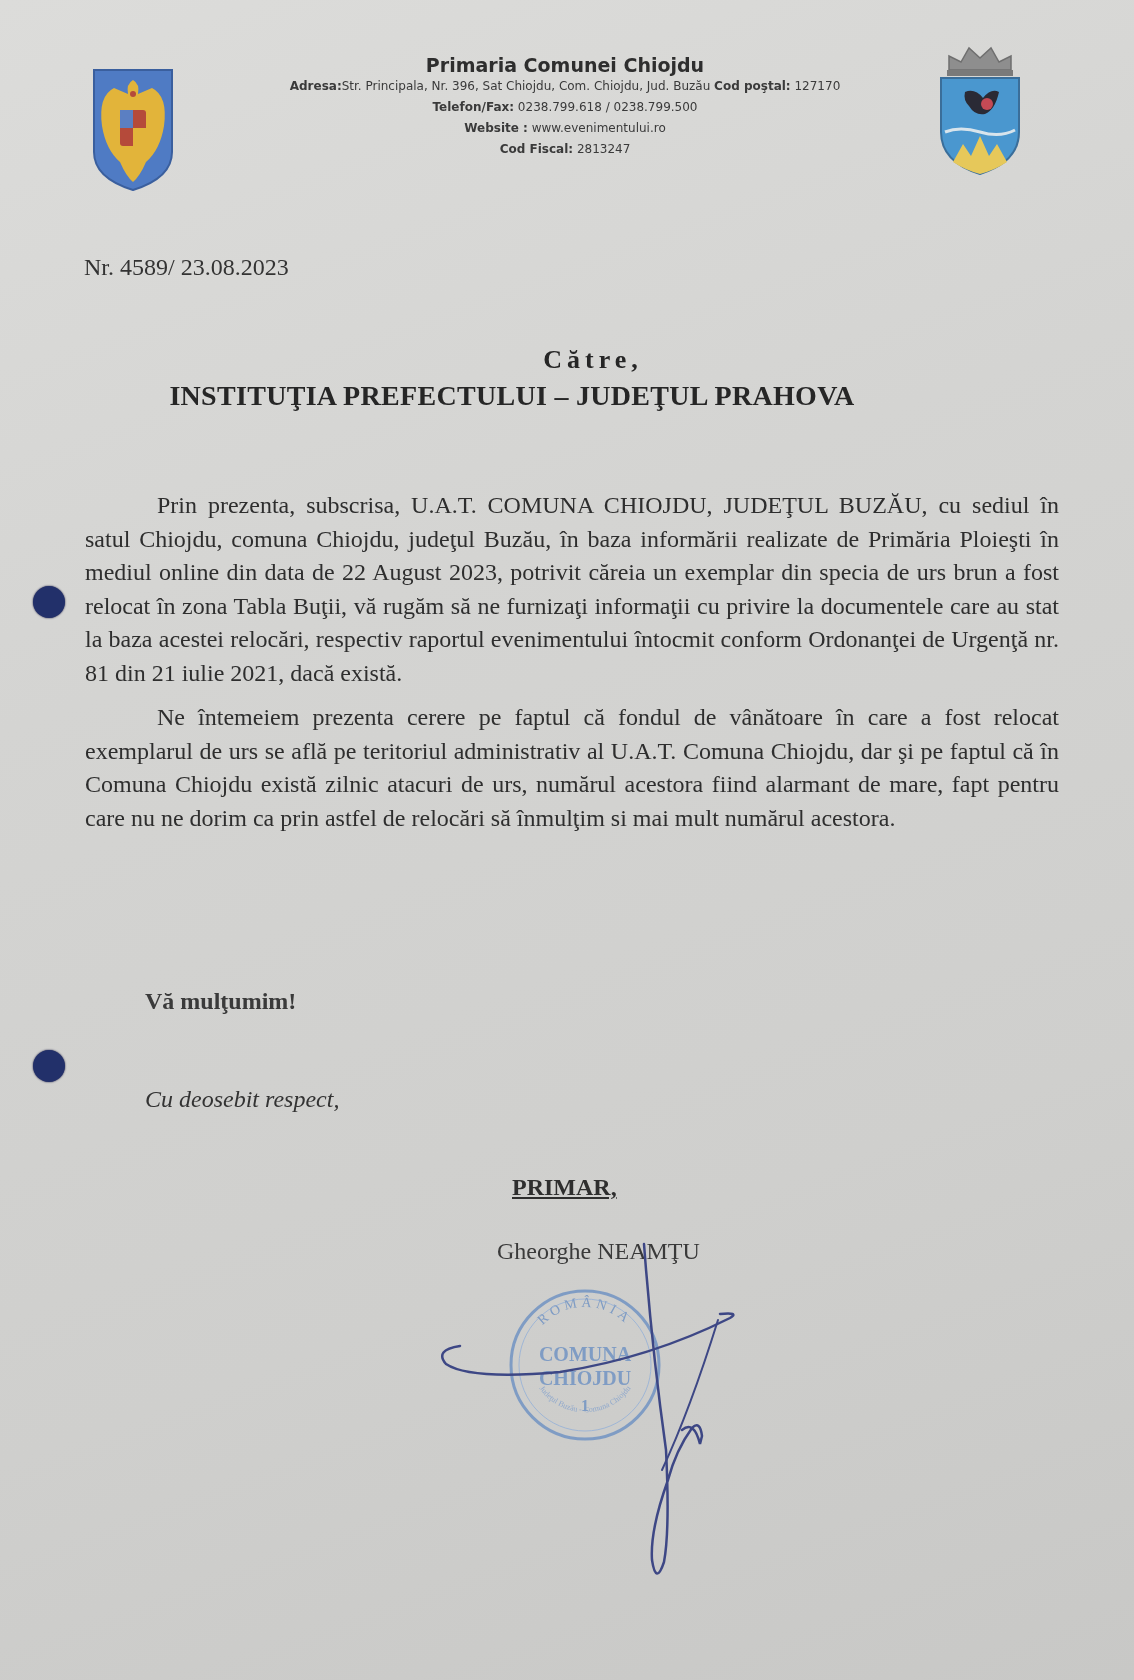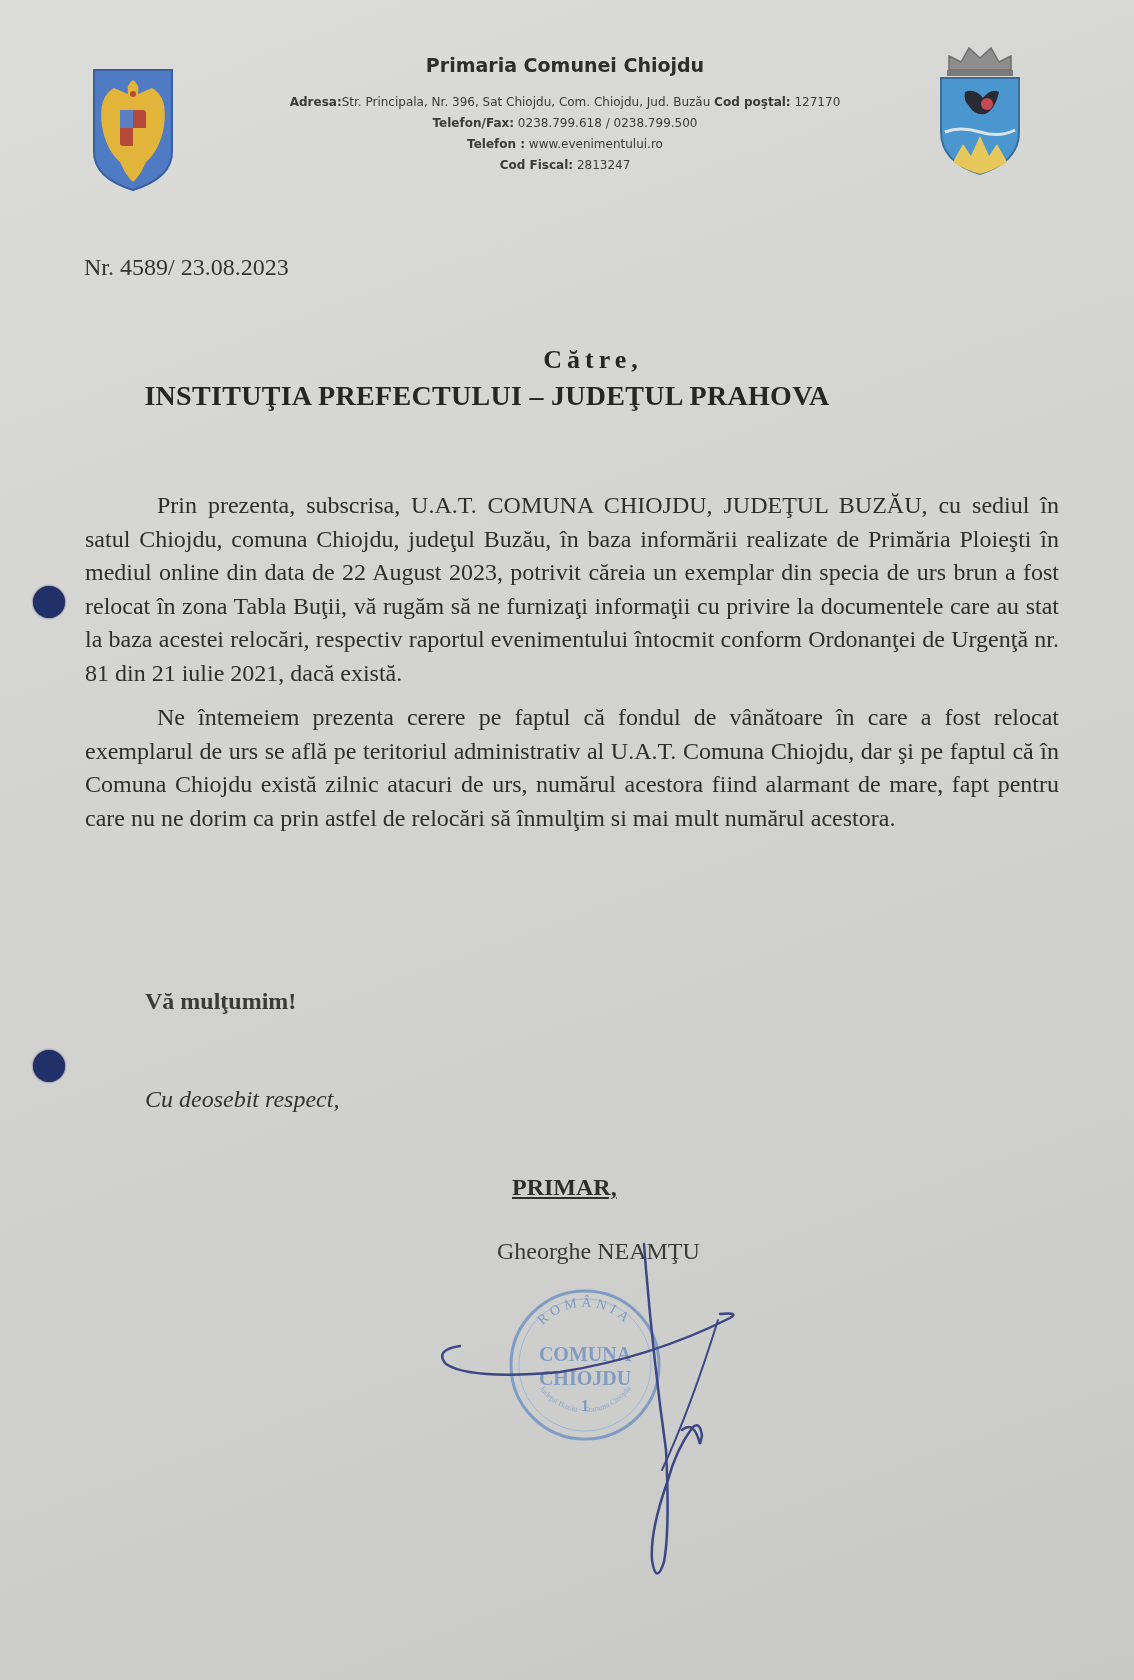--- a/index.html
+++ b/index.html
@@ -16,36 +16,37 @@
   }
   
   .crest-left { position: absolute; left: 90px; top: 66px; width: 86px; height: 128px; }
   .crest-right { position: absolute; left: 935px; top: 40px; width: 90px; height: 140px; }
   .letterhead {
     position: absolute; left: 230px; top: 54px; width: 670px;
     text-align: center;
     font-family: "DejaVu Sans", sans-serif;
     color: #3a3a3a;
   }
-  .lh-title { font-size: 19px; font-weight: bold; margin-bottom: 16px; color: #2e2e2e; }
+  .lh-title { font-size: 19px; font-weight: bold; margin-bottom: 0; color: #2e2e2e; }
   .lh-line { font-size: 12px; line-height: 21px; white-space: nowrap; }
   .lh-line b { font-weight: bold; }
 
   .ref {
     position: absolute; left: 84px; top: 254px;
     font-size: 24px; color: #333; text-align: right;
   }
   .to-label {
     position: absolute; left: 0; width: 1134px; top: 345px;
     text-align: center; font-size: 26px; font-weight: bold; letter-spacing: 5px; color: #262626; padding-left: 26px;
   }
   .to-name {
     position: absolute; left: 0; width: 974px; top: 380px;
     text-align: center; font-size: 28px; font-weight: bold; color: #262626;
     letter-spacing: 0.3px;
+    padding-left: 25px;
   }
   .body-text {
     position: absolute; left: 74px; top: 478px; width: 996px;
     font-size: 24px; line-height: 33.5px; text-align: justify; color: #2e2e2e;
   }
   .body-text p { margin: 11px; text-indent: 72px; }
 
   .thanks { position: absolute; left: 145px; top: 988px; font-size: 24px; font-weight: bold; color: #3a3a3a; }
   .regards { position: absolute; left: 145px; top: 1086px; font-size: 24px; font-style: italic; color: #333; }
   .title-mayor { position: absolute; left: 512px; top: 1174px; font-size: 24px; font-weight: bold; color: #2e2e2e; text-decoration: underline; }
@@ -78,21 +79,21 @@
     <div class="lh-line">
       <b>Adresa:</b><span>Str. Principala, Nr. 396, Sat Chiojdu, Com. Chiojdu, Jud. Buzău</span>
       <b>Cod poştal:</b>
       <span>127170</span>
     </div>
     <div class="lh-line">
       <b>Telefon/Fax:</b>
       <span>0238.799.618 / 0238.799.500</span>
     </div>
     <div class="lh-line">
-      <b>Telefon :</b>
+      <b>Website :</b>
       <span>www.evenimentului.ro</span>
     </div>
     <div class="lh-line">
       <b>Cod Fiscal:</b>
       <span>2813247</span>
     </div>
   </div>
 
   <svg class="crest-right" viewBox="0 0 90 140">
     <path d="M14 30 L14 16 L26 22 L34 8 L45 18 L56 8 L64 22 L76 16 L76 30 Z" fill="#8e8e8e" stroke="#6f6f6f" stroke-width="1.5"></path>

